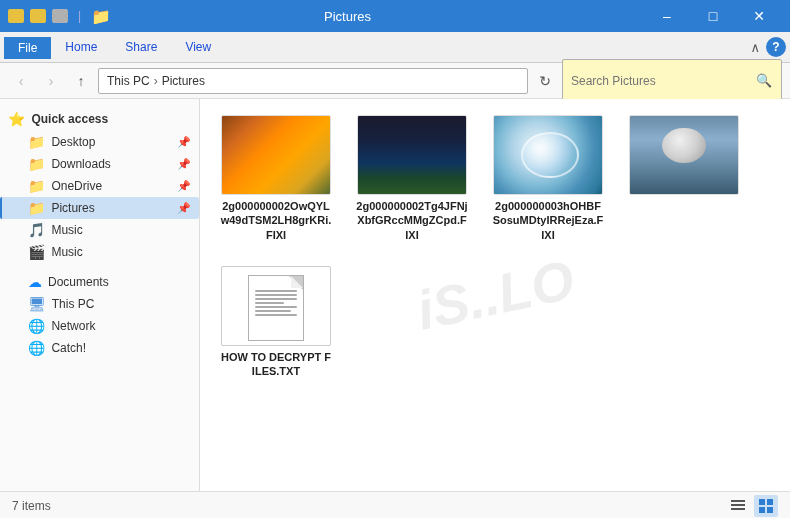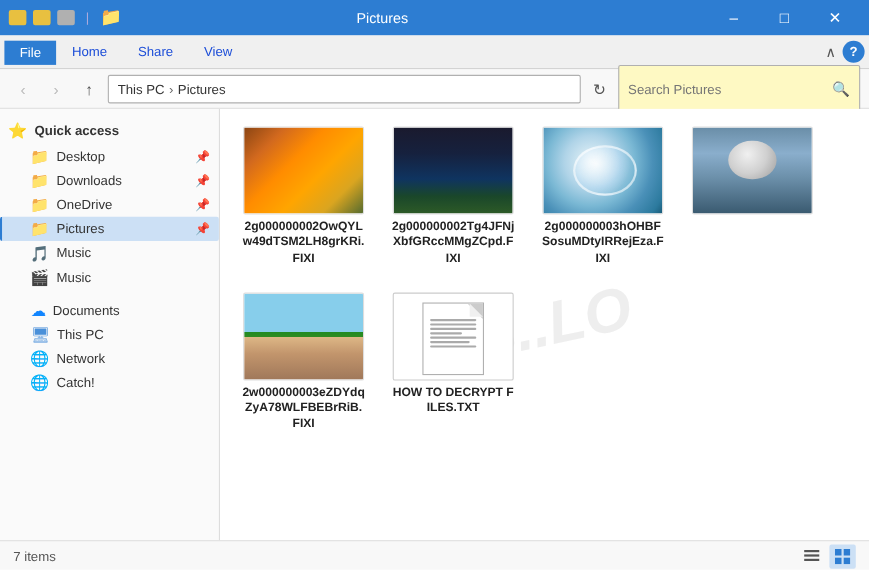--- a/index.html
+++ b/index.html
@@ -532,26 +532,20 @@
         <div class="file-label">2g000000003hOHBFSosuMDtyIRRejEza.FIXI</div>
       </div>
 
 
       <div class="file-item">
         <div class="file-thumb">
           <div class="thumb-moon"></div>
         </div>
       </div>
 
-      <div class="file-item">
-        <div class="file-thumb">
-          <div class="thumb-beach"></div>
-        </div>
-        <div class="file-label">2w000000003eZDYdqZyA78WLFBEBrRiB.FIXI</div>
-      </div>
 
       <div class="file-item">
         <div class="file-thumb" style="background:#fff;border:1px solid #ccc;position:relative;">
           <div class="txt-dog-ear" style="position:relative;margin:4px auto 0;width:56px;height:66px;background:#fff;border:1px solid #b0b0b0;">
             <div style="position:absolute;top:0;right:0;width:0;height:0;border-style:solid;border-width:0 14px 14px 0;border-color:transparent #ccc transparent transparent;"></div>
             <div style="padding: 14px 6px 4px;display:flex;flex-direction:column;gap:2px;">
               <div style="height:2px;background:#aaa;border-radius:1px;"></div>
               <div style="height:2px;background:#aaa;border-radius:1px;"></div>
               <div style="height:2px;background:#aaa;border-radius:1px;"></div>
               <div style="height:2px;background:#aaa;border-radius:1px;width:70%;"></div>

